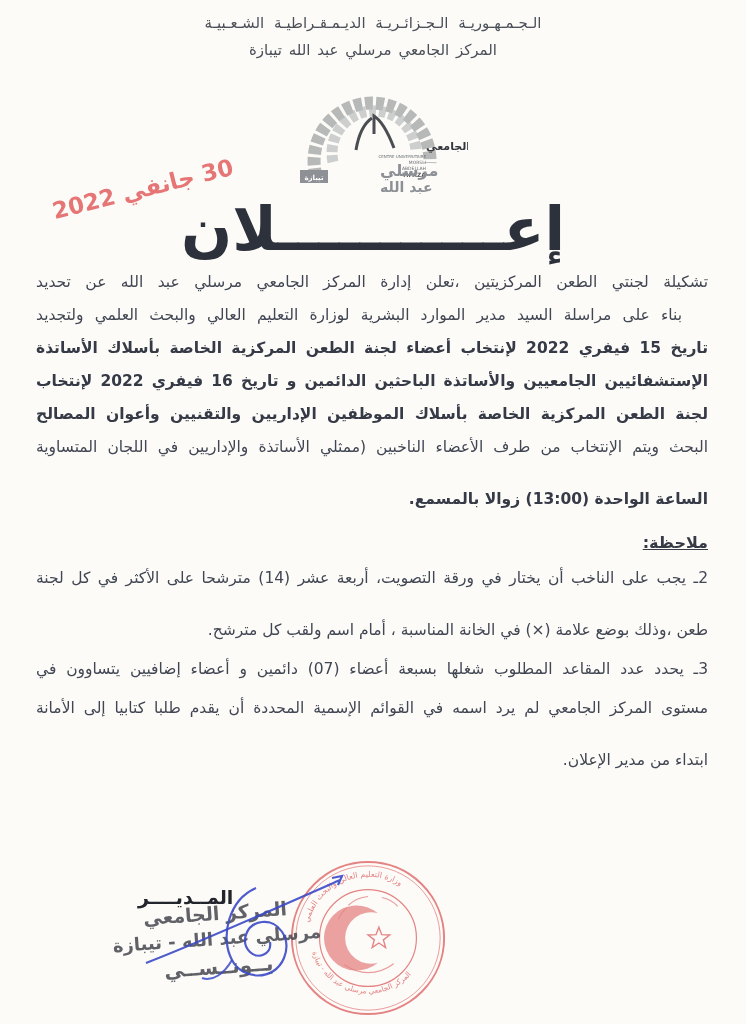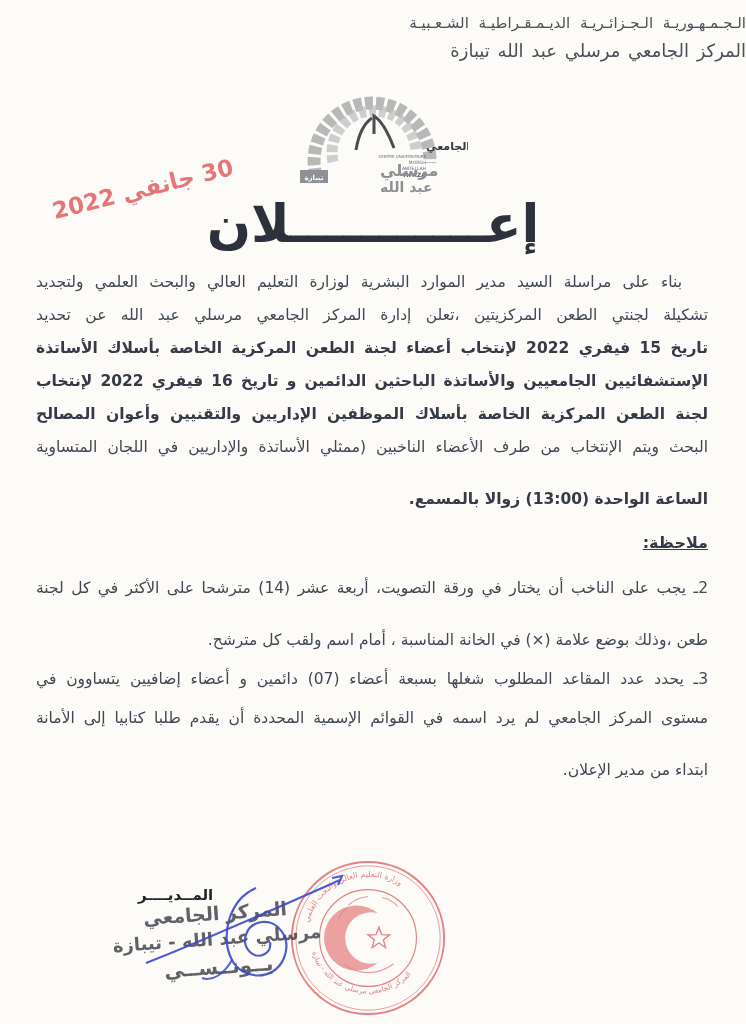--- a/index.html
+++ b/index.html
@@ -2,58 +2,58 @@
 <html lang="ar"><head>
 <meta charset="utf-8">
 <style>
   html,body{margin:0;padding:0;background:#e8e8e6;}
   .sheet{
     position:relative;width:746px;height:1024px;margin:0 auto;
     background:#fcfbf8;overflow:hidden;
     font-family:"DejaVu Sans",sans-serif;
   }
   
-  .header{position:absolute;top:10px;left:0;right:0;text-align:right;direction:rtl;color:#4a4f58;}
+  .header{position:absolute;top:10px;left:0;right:0;text-align:center;direction:rtl;color:#4a4f58;}
   .h-line{font-size:15px;line-height:27px;word-spacing:5px;letter-spacing:.5px;}
-  .h-line.h3{font-size:18px;word-spacing:2px;letter-spacing:0;}
+  .h-line.h3{font-size:15px;word-spacing:2px;letter-spacing:0;}
   
   .logo{position:absolute;top:88px;left:50%;transform:translateX(-50%);width:190px;height:112px;}
   .logo svg{width:100%;height:100%;}
   svg text{font-family:"DejaVu Sans",sans-serif;}
   
   .datestamp{
     position:absolute;left:50px;top:176px;transform:rotate(-14deg);
     color:#e05555;font-size:23px;direction:rtl;letter-spacing:2px;opacity:.8;
     font-weight:bold;white-space:nowrap;
   }
   
   .title{position:absolute;top:194px;left:0;right:0;text-align:center;
-    font-size:52px;font-weight:bold;color:#2c313b;direction:rtl;}
+    font-size:60px;font-weight:bold;color:#2c313b;direction:rtl;}
   
   .content{position:absolute;top:266px;right:38px;left:36px;direction:rtl;
     color:#414653;font-size:15.5px;}
   .ln{line-height:33px;height:33px;overflow:hidden;text-align:justify;text-align-last:justify;}
   .ln-end{line-height:33px;height:33px;overflow:hidden;text-align:right;margin-top:19px;}
   .b{font-weight:bold;color:#353a46;}
   .indent{text-indent:26px;}
-  .note-head-wrap{margin-top:10px;margin-bottom:12px;line-height:33px;}
+  .note-head-wrap{margin-top:10px;margin-bottom:2px;line-height:33px;}
   .note-head{font-weight:bold;text-decoration:underline;color:#353a46;font-size:16px;}
   .note{margin-bottom:6px;}
   
   .sig-area{position:absolute;left:0;top:840px;width:746px;height:184px;}
   .red-stamp{position:absolute;left:278px;top:14px;width:180px;height:168px;opacity:.85;}
   .gray-stamp{
     position:absolute;left:88px;top:60px;width:258px;transform:rotate(-4deg);
     text-align:center;direction:rtl;color:rgba(62,64,72,.82);font-weight:bold;z-index:3;
   }
   .gray-stamp .g1{font-size:19px;line-height:26px;}
   .gray-stamp .g2{font-size:18px;line-height:26px;}
   .gray-stamp .g3{font-size:20px;line-height:30px;letter-spacing:4px;}
   .director{
-    position:absolute;left:138px;top:46px;font-size:15px;font-weight:bold;
+    position:absolute;left:138px;top:46px;font-size:19px;font-weight:bold;
     color:#22252c;direction:rtl;z-index:4;letter-spacing:1px;
   }
   .signature{position:absolute;left:128px;top:18px;width:235px;height:150px;z-index:5;}
 </style>
 </head>
 <body>
 
 <div class="sheet">
 
   <div class="header">
@@ -83,22 +83,22 @@
       <rect x="22" y="82" width="28" height="13" fill="#8d9195"></rect>
       <text x="36" y="92" text-anchor="middle" direction="rtl" font-size="7" font-weight="bold" fill="#ffffff">تيبازة</text>
     </svg>
   </div>
 
   <div class="datestamp">30 جانفي 2022</div>
 
   <div class="title">إعـــــــــــلان</div>
 
   <div class="content">
+    <div class="ln">تشكيلة لجنتي الطعن المركزيتين ،تعلن إدارة المركز الجامعي مرسلي عبد الله عن تحديد</div>
     <div class="ln indent">بناء على مراسلة السيد مدير الموارد البشرية لوزارة التعليم العالي والبحث العلمي ولتجديد</div>
-    <div class="ln">تشكيلة لجنتي الطعن المركزيتين ،تعلن إدارة المركز الجامعي مرسلي عبد الله عن تحديد</div>
     <div class="ln b">تاريخ 15 فيفري 2022 لإنتخاب أعضاء لجنة الطعن المركزية الخاصة بأسلاك الأساتذة الباحثين</div>
     <div class="ln b">الإستشفائيين الجامعيين والأساتذة الباحثين الدائمين و تاريخ 16 فيفري 2022 لإنتخاب أعضاء</div>
     <div class="ln b">لجنة الطعن المركزية الخاصة بأسلاك الموظفين الإداريين والتقنيين وأعوان المصالح ومستخدمي</div>
     <div class="ln">البحث ويتم الإنتخاب من طرف الأعضاء الناخبين (ممثلي الأساتذة والإداريين في اللجان المتساوية</div>
     <div class="ln-end b">الساعة الواحدة (13:00) زوالا بالمسمع.</div>
 
     <div class="note-head-wrap">
       <span class="note-head">ملاحظة:</span>
     </div>
 

